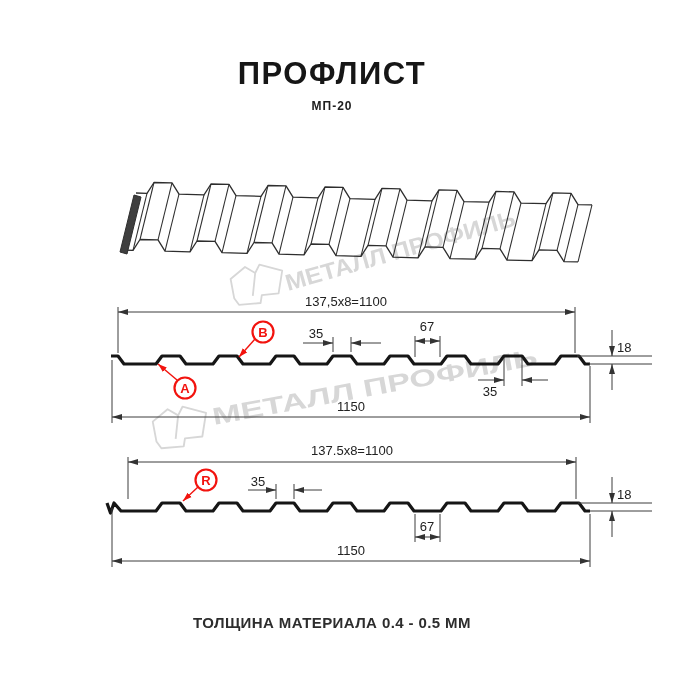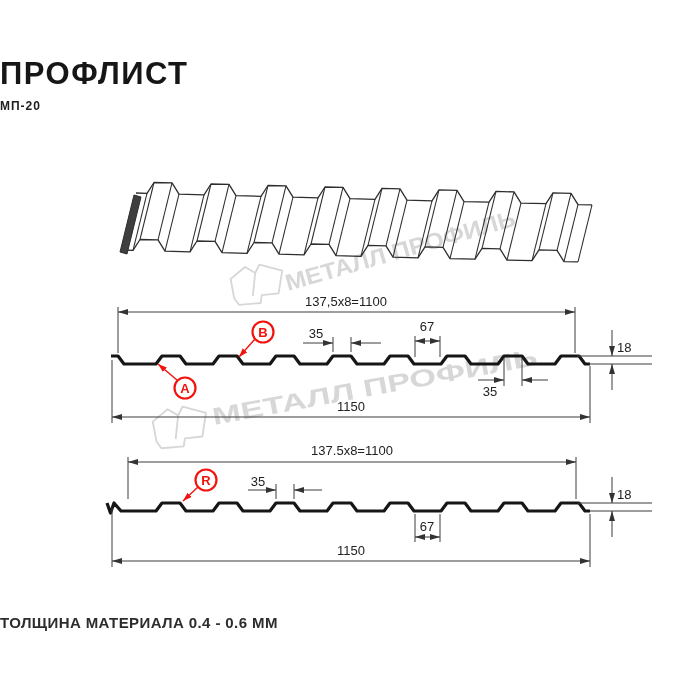--- a/index.html
+++ b/index.html
@@ -1,17 +1,17 @@
 <!DOCTYPE html>
 <html style="--accent: #f2130e; --ink: #161616; --dim: #3c3c3c; --wm: #d7d7d7;"><head>
 <meta charset="utf-8">
 <style>
   html,body{margin:0;padding:0;background:#fff;}
   body{width:700px;height:700px;position:relative;font-family:"Liberation Sans",sans-serif;overflow:hidden;}
-  .abs{position:absolute;left:0;width:640px;text-align:left;}
+  .abs{position:absolute;left:12px;width:640px;text-align:center;}
   .title{top:56px;font-size:31px;font-weight:bold;letter-spacing:1.5px;color:var(--ink,#161616);}
   .subtitle{top:99px;font-size:12px;font-weight:bold;letter-spacing:1px;color:#202020;}
   .footer{top:614px;font-size:15px;font-weight:bold;letter-spacing:.4px;color:#2d2d2d;}
   svg{position:absolute;top:0;left:0;}
   svg text{font-family:"Liberation Sans",sans-serif;}
   .profile{fill:none;stroke:var(--ink,#161616);stroke-width:3.2;stroke-linejoin:round;}
   .ext,.dim{stroke:var(--dim,#3c3c3c);stroke-width:1;fill:none;}
   .wline{stroke:#2e2e2e;stroke-width:1.3;fill:none;stroke-linejoin:round;}
   .wthin{stroke:#2e2e2e;stroke-width:1.05;fill:none;}
   .cap{fill:#3f3f3f;stroke:#2e2e2e;stroke-width:1;}
@@ -22,21 +22,21 @@
   .red-letter{fill:var(--accent,#f2130e);font-size:13px;font-weight:bold;}
   .redline{stroke:var(--accent,#f2130e);stroke-width:1.4;fill:none;}
   .wm-logo{fill:none;stroke:var(--wm,#d7d7d7);stroke-width:3;stroke-linejoin:round;}
   .wm-text{fill:var(--wm,#d7d7d7);font-size:23px;font-weight:bold;}
 </style>
 </head>
 <body>
 
 <div class="abs title">ПРОФЛИСТ</div>
 <div class="abs subtitle">МП-20</div>
-<div class="abs footer">ТОЛЩИНА МАТЕРИАЛА 0.4 - 0.6 ММ</div>
+<div class="abs footer">ТОЛЩИНА МАТЕРИАЛА 0.4 - 0.5 ММ</div>
 
 <svg width="700" height="700" viewBox="0 0 700 700">
   <defs>
     <marker id="mD" markerUnits="userSpaceOnUse" markerWidth="11" markerHeight="9" refX="10" refY="4" orient="auto">
       <path class="mk" d="M0,1 L10,4 L0,7 Z"></path>
     </marker>
     <marker id="mR" markerUnits="userSpaceOnUse" markerWidth="10" markerHeight="9" refX="9" refY="4" orient="auto">
       <path class="mkr" d="M0,1 L9,4 L0,7 Z"></path>
     </marker>
   </defs>

